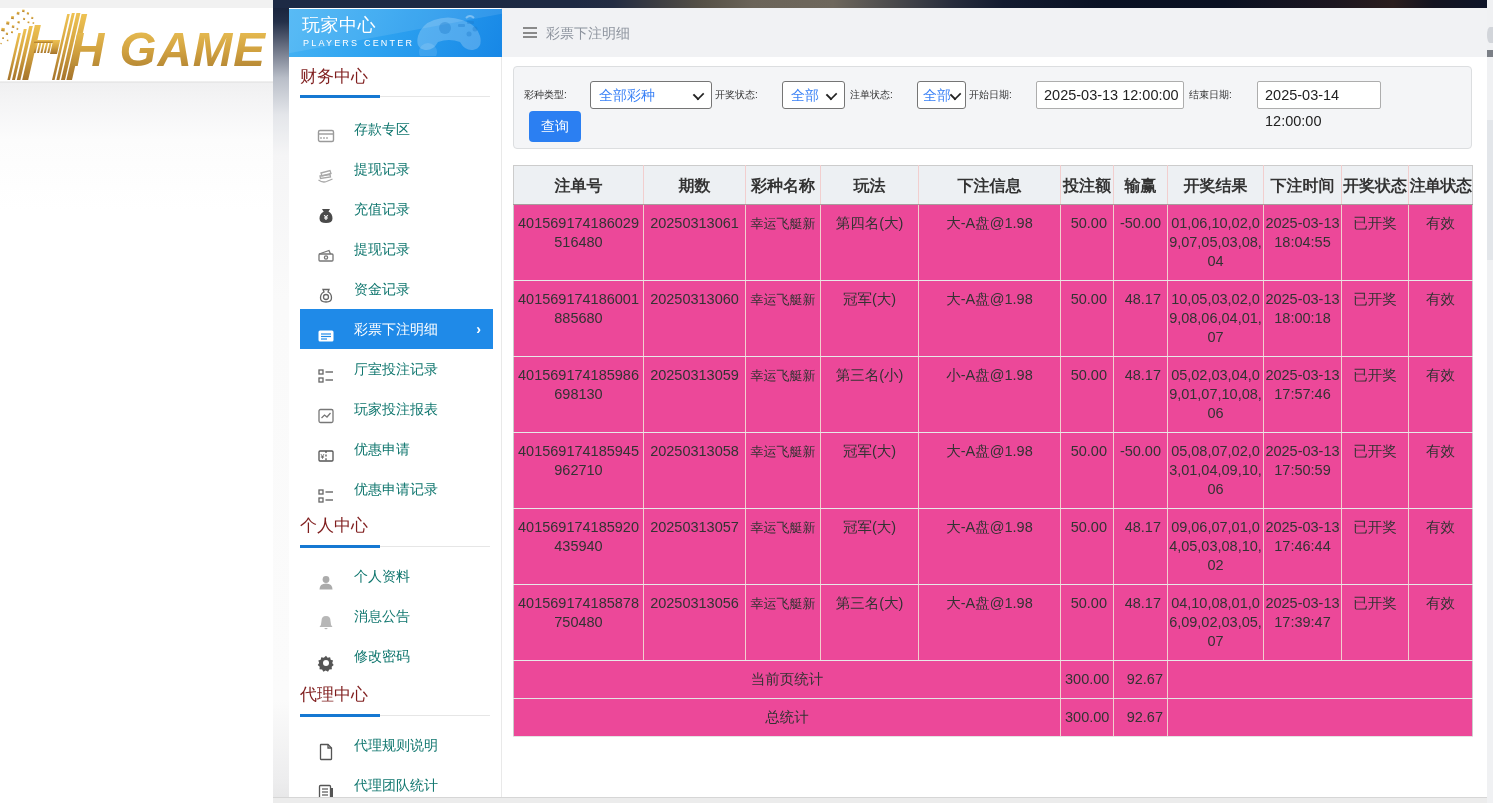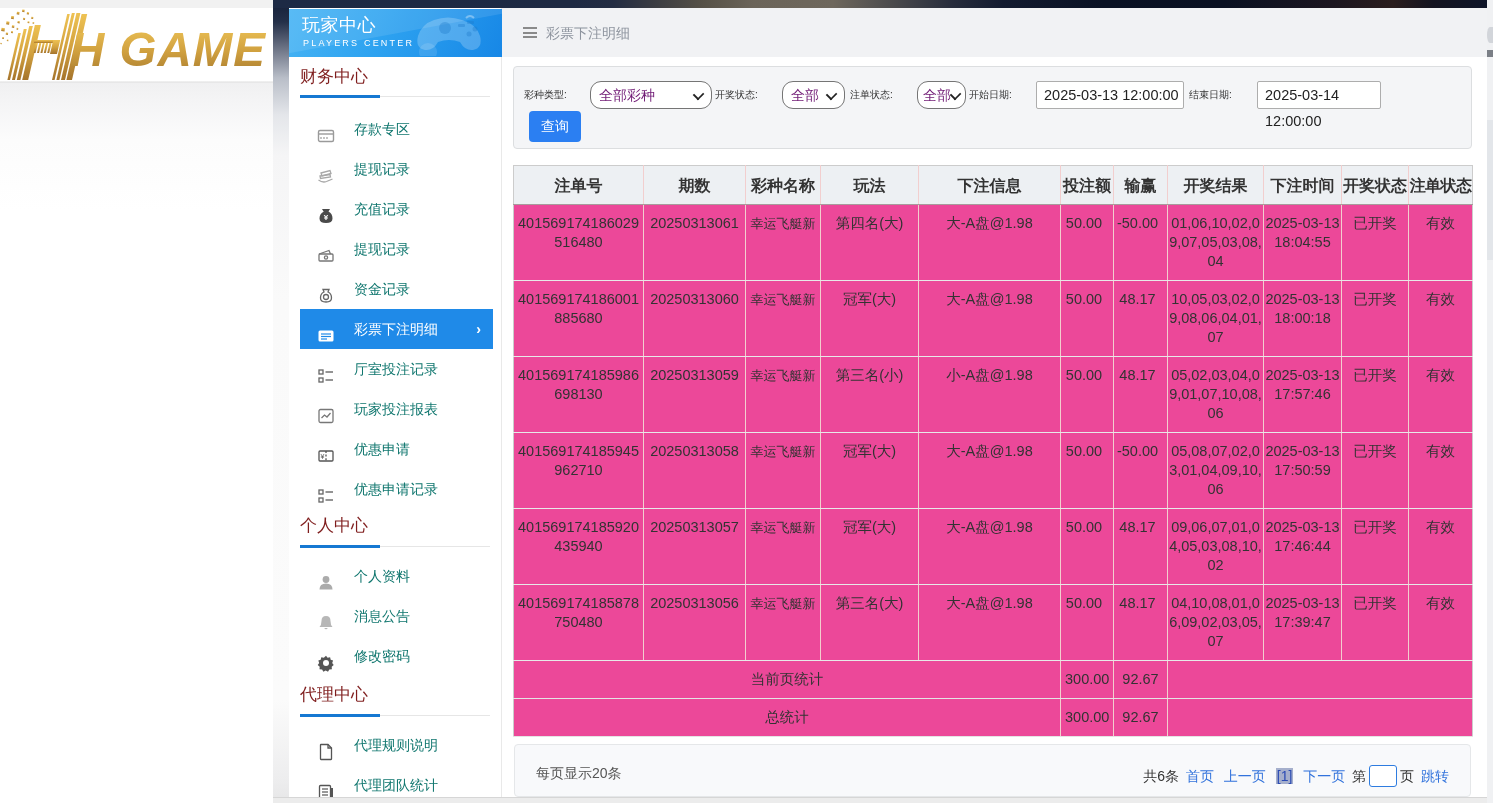--- a/index.html
+++ b/index.html
@@ -40,35 +40,35 @@
    #0a1224 830px,#0a1122 950px,#1c1620 1060px,#2a1d1d 1120px,#141420 1160px,#0d1428 100%)}
 #crumb{position:absolute;left:0;top:8px;width:985px;height:49px;background:#f1f2f4}
 #crumb .burger{position:absolute;left:21px;top:19px;width:14px;height:11px}
 #crumb .burger i{display:block;height:2px;background:#8a8a8a;margin-bottom:2.5px}
 #crumb .title{position:absolute;left:44px;top:17px;font-size:14px;color:#8e949e}
 
 #filter{position:absolute;left:11px;top:66px;width:959px;height:83px;background:#f4f5f7;
  border:1px solid #dcdee0;border-radius:4px}
 #filter .lb{position:absolute;top:21px;font-size:10px;color:#333;line-height:14px}
 .sel{position:absolute;top:14px;height:28px;background:#fff;border:1px solid #757575;
- border-radius:11px;font-size:14px;color:#701a75;line-height:26px;padding-left:8px}
+ border-radius:3px;font-size:14px;color:#3b82f6;line-height:26px;padding-left:8px}
 .sel .chev{position:absolute;right:8px;top:9px;width:9px;height:9px;border-left:2.2px solid #222;
  border-bottom:2.2px solid #222;transform:rotate(-45deg) scale(1,0.82);margin-top:-1px}
 .inp{position:absolute;top:14px;height:28px;background:#fff;border:1px solid #adadad;
  border-radius:2px;font-size:14.5px;color:#222;line-height:26px;padding-left:7px}
 #btnQ{position:absolute;left:15px;top:44px;width:52px;height:31px;background:#2b7ff2;
  border-radius:4px;color:#fff;font-size:14px;text-align:center;line-height:31px}
 
 #tbl{position:absolute;left:11px;top:165px;width:959px;border-collapse:collapse;
  table-layout:fixed;background:#ec4899}
 #tbl th{background:#edf0f3;font-size:16px;color:#333;font-weight:bold;
  border-bottom:1px solid #a89a9c;border-right:1px solid #f2cece;padding:9px 0 8px 0;line-height:21px}
 #tbl td{font-size:14.5px;color:#333;text-align:center;border-right:1px solid #f2cece;
  border-bottom:1px solid #e8e8e8;padding:9px 0;line-height:19px;vertical-align:top}
-#tbl .rt{padding-right:6px}
+#tbl .rt{text-align:right;padding-right:6px}
 #tbl tbody tr:not(.stat) td:nth-child(3){font-size:13px}
 #tbl tr.stat td{padding:9px 4px;line-height:19px;border-bottom:1px solid #e4e4e4}
 #tbl td.nob,#tbl th.nob{border-right:none}
 #tbl{border:1px solid #ccc}
 
 #pager{position:absolute;left:12px;top:744px;width:957px;height:53px;background:#f8f9fb;
  border:1px solid #e5e7e9;border-radius:4px;font-size:14px;color:#333}
 #pager .lft{position:absolute;left:21px;top:20px;color:#555}
 #pager .rgt{position:absolute;right:18px;top:20px}
 #pager .rgt a{color:#3273dc;text-decoration:none;margin:0 3px}
@@ -472,24 +472,19 @@
      <td colspan="4" class="nob"></td>
         </tr>
     <tr class="stat">
           <td colspan="5">总统计</td>
           <td class="rt">300.00</td>
           <td class="rt">92.67</td>
      <td colspan="4" class="nob"></td>
         </tr>
    </tbody>
   </table>
-  <div id="pager">
-    <span class="lft">每页显示20条</span>
-    <span class="rgt">共6条 <a>首页</a> <a>上一页</a> <span class="cur">[1]</span> <a>下一页</a>
-      <span style="color:#333">第</span><span class="pginp"></span><span style="color:#333">页</span> <a>跳转</a></span>
-  </div>
 </div>
 <div id="sliver">
     <span class="c1"></span>
     <span class="c2"></span>
     <span class="c3"></span>
   </div>
 <div id="bottomBar"></div>
 
 </body></html>

